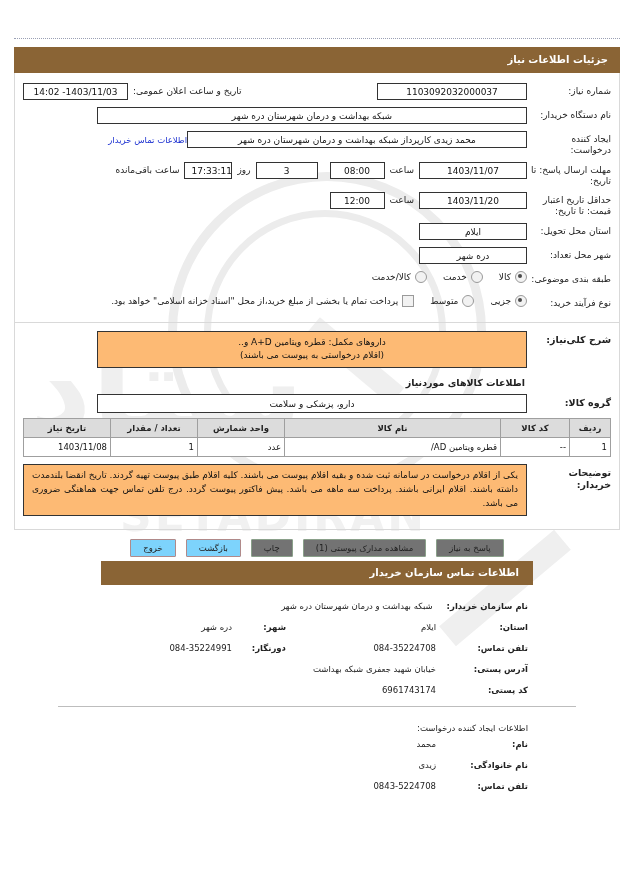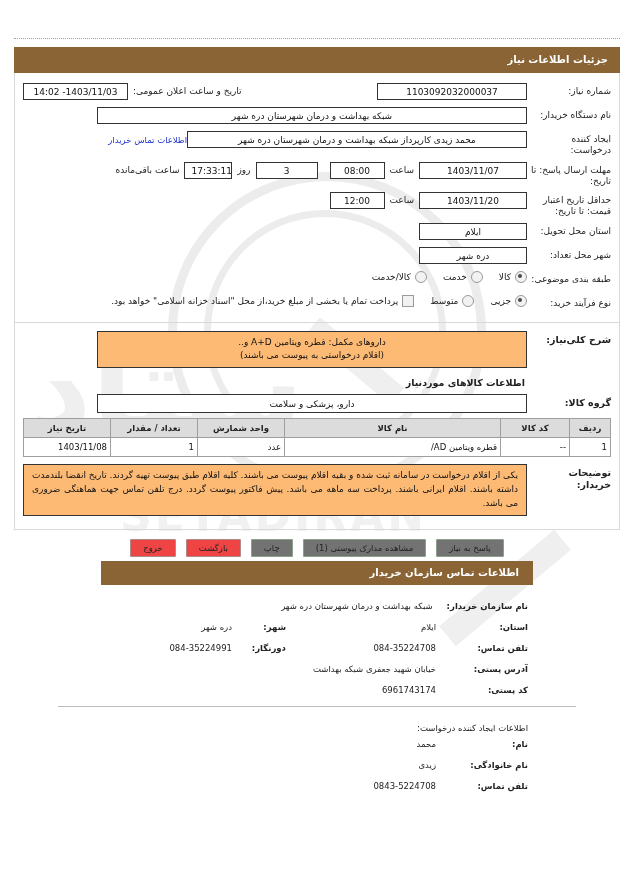--- a/index.html
+++ b/index.html
@@ -256,21 +256,21 @@
     background: #737373;
     color: #222;
     font-size: 8.5px;
     padding: 3px 12px;
     cursor: pointer;
     font-family: inherit;
     white-space: nowrap;
     border-radius: 1px;
   }
   .btn.pink {
-    background: #ef4444;
+    background: #7dd3fc;
     border-color: #b08a8a;
   }
 
   
   .contact {
     padding: 16px 0 0 0;
   }
   .crow {
     display: flex;
     margin-bottom: 11px;

